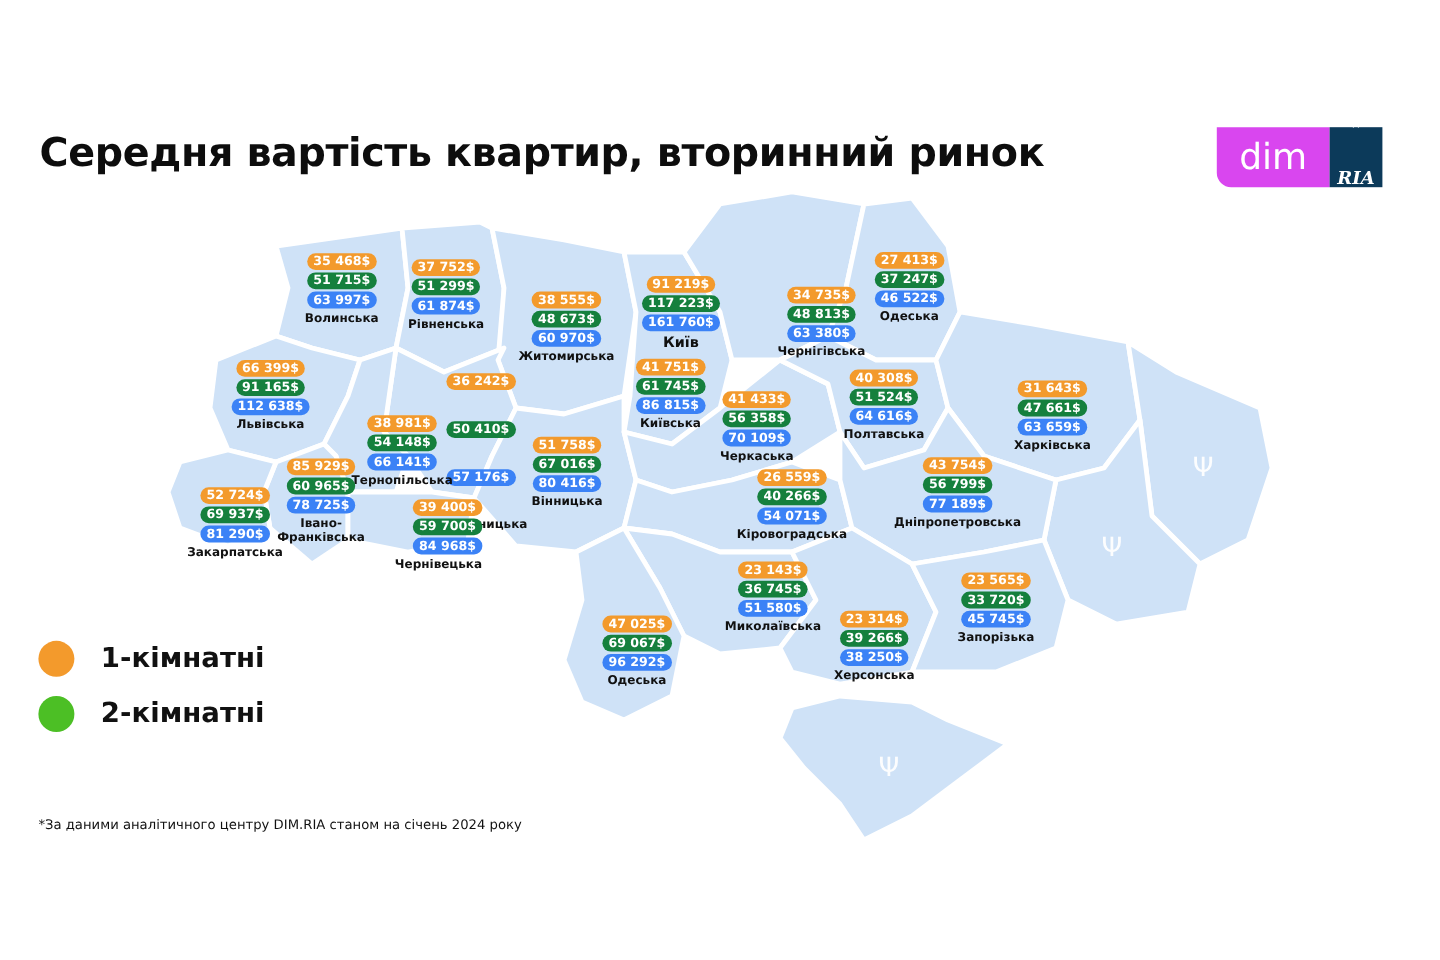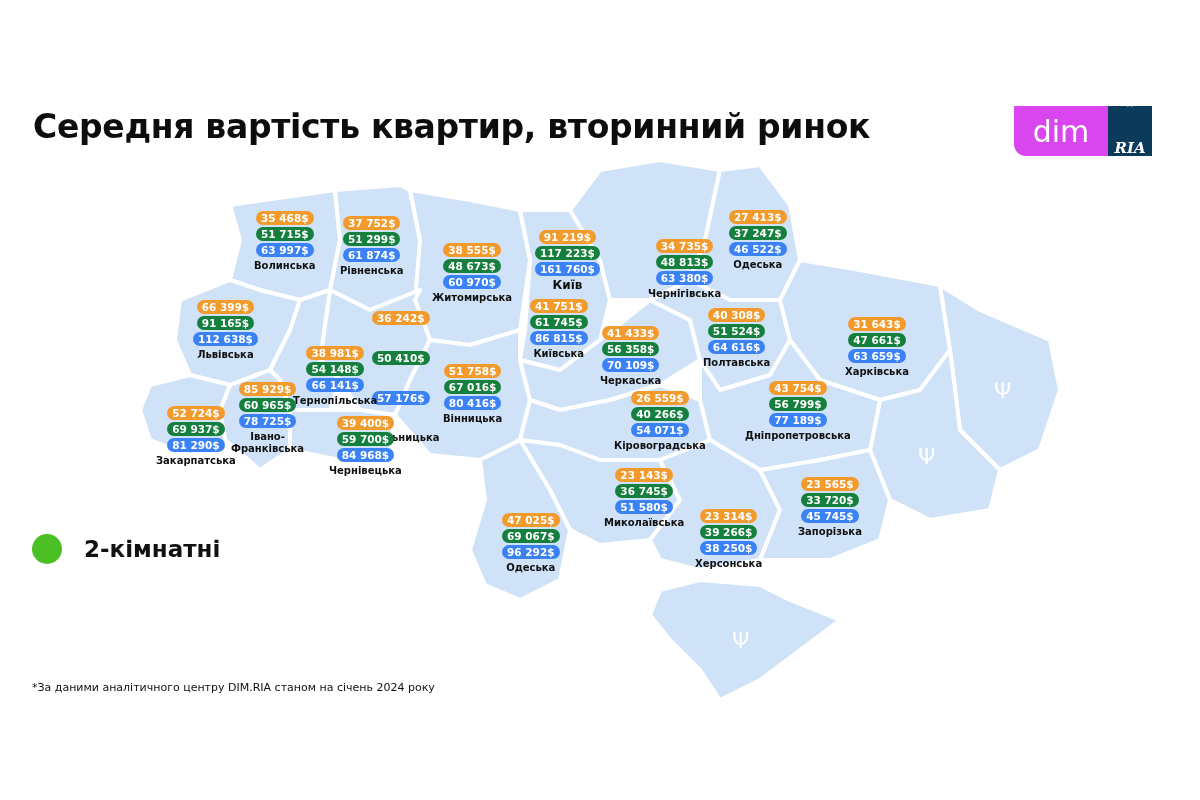--- a/index.html
+++ b/index.html
@@ -198,21 +198,21 @@
 Франківська</div>
 </div>
 
 <div class="region" style="left:156px; top:406px;">
   <div class="badge b1">52 724$</div>
   <div class="badge b2">69 937$</div>
   <div class="badge b3">81 290$</div>
   <div class="rname">Закарпатська</div>
 </div>
 
-<div class="region" style="left:329px; top:416px;">
+<div class="region" style="left:329px; top:416px;align-items:flex-end;">
   <div class="badge b1">39 400$</div>
   <div class="badge b2">59 700$</div>
   <div class="badge b3">84 968$</div>
   <div class="rname">Чернівецька</div>
 </div>
 
 <div class="region" style="left:443px; top:364px;">
   <div class="badge b1">51 758$</div>
   <div class="badge b2">67 016$</div>
   <div class="badge b3">80 416$</div>
@@ -256,18 +256,22 @@
 
 <div class="region" style="left:798px; top:477px;">
   <div class="badge b1">23 565$</div>
   <div class="badge b2">33 720$</div>
   <div class="badge b3">45 745$</div>
   <div class="rname">Запорізька</div>
 </div>
 
 <div class="legend">
   <div class="legend-item">
+    <span class="legend-dot" style="background:#f39a2c;"></span>
+    <span class="legend-label">1-кімнатні</span>
+  </div>
+  <div class="legend-item">
     <span class="legend-dot" style="background:#4cbf25;"></span>
     <span class="legend-label">2-кімнатні</span>
   </div>
 </div>
 
 <div class="footnote">*За даними аналітичного центру DIM.RIA станом на січень 2024 року</div>
 
 </body></html>

